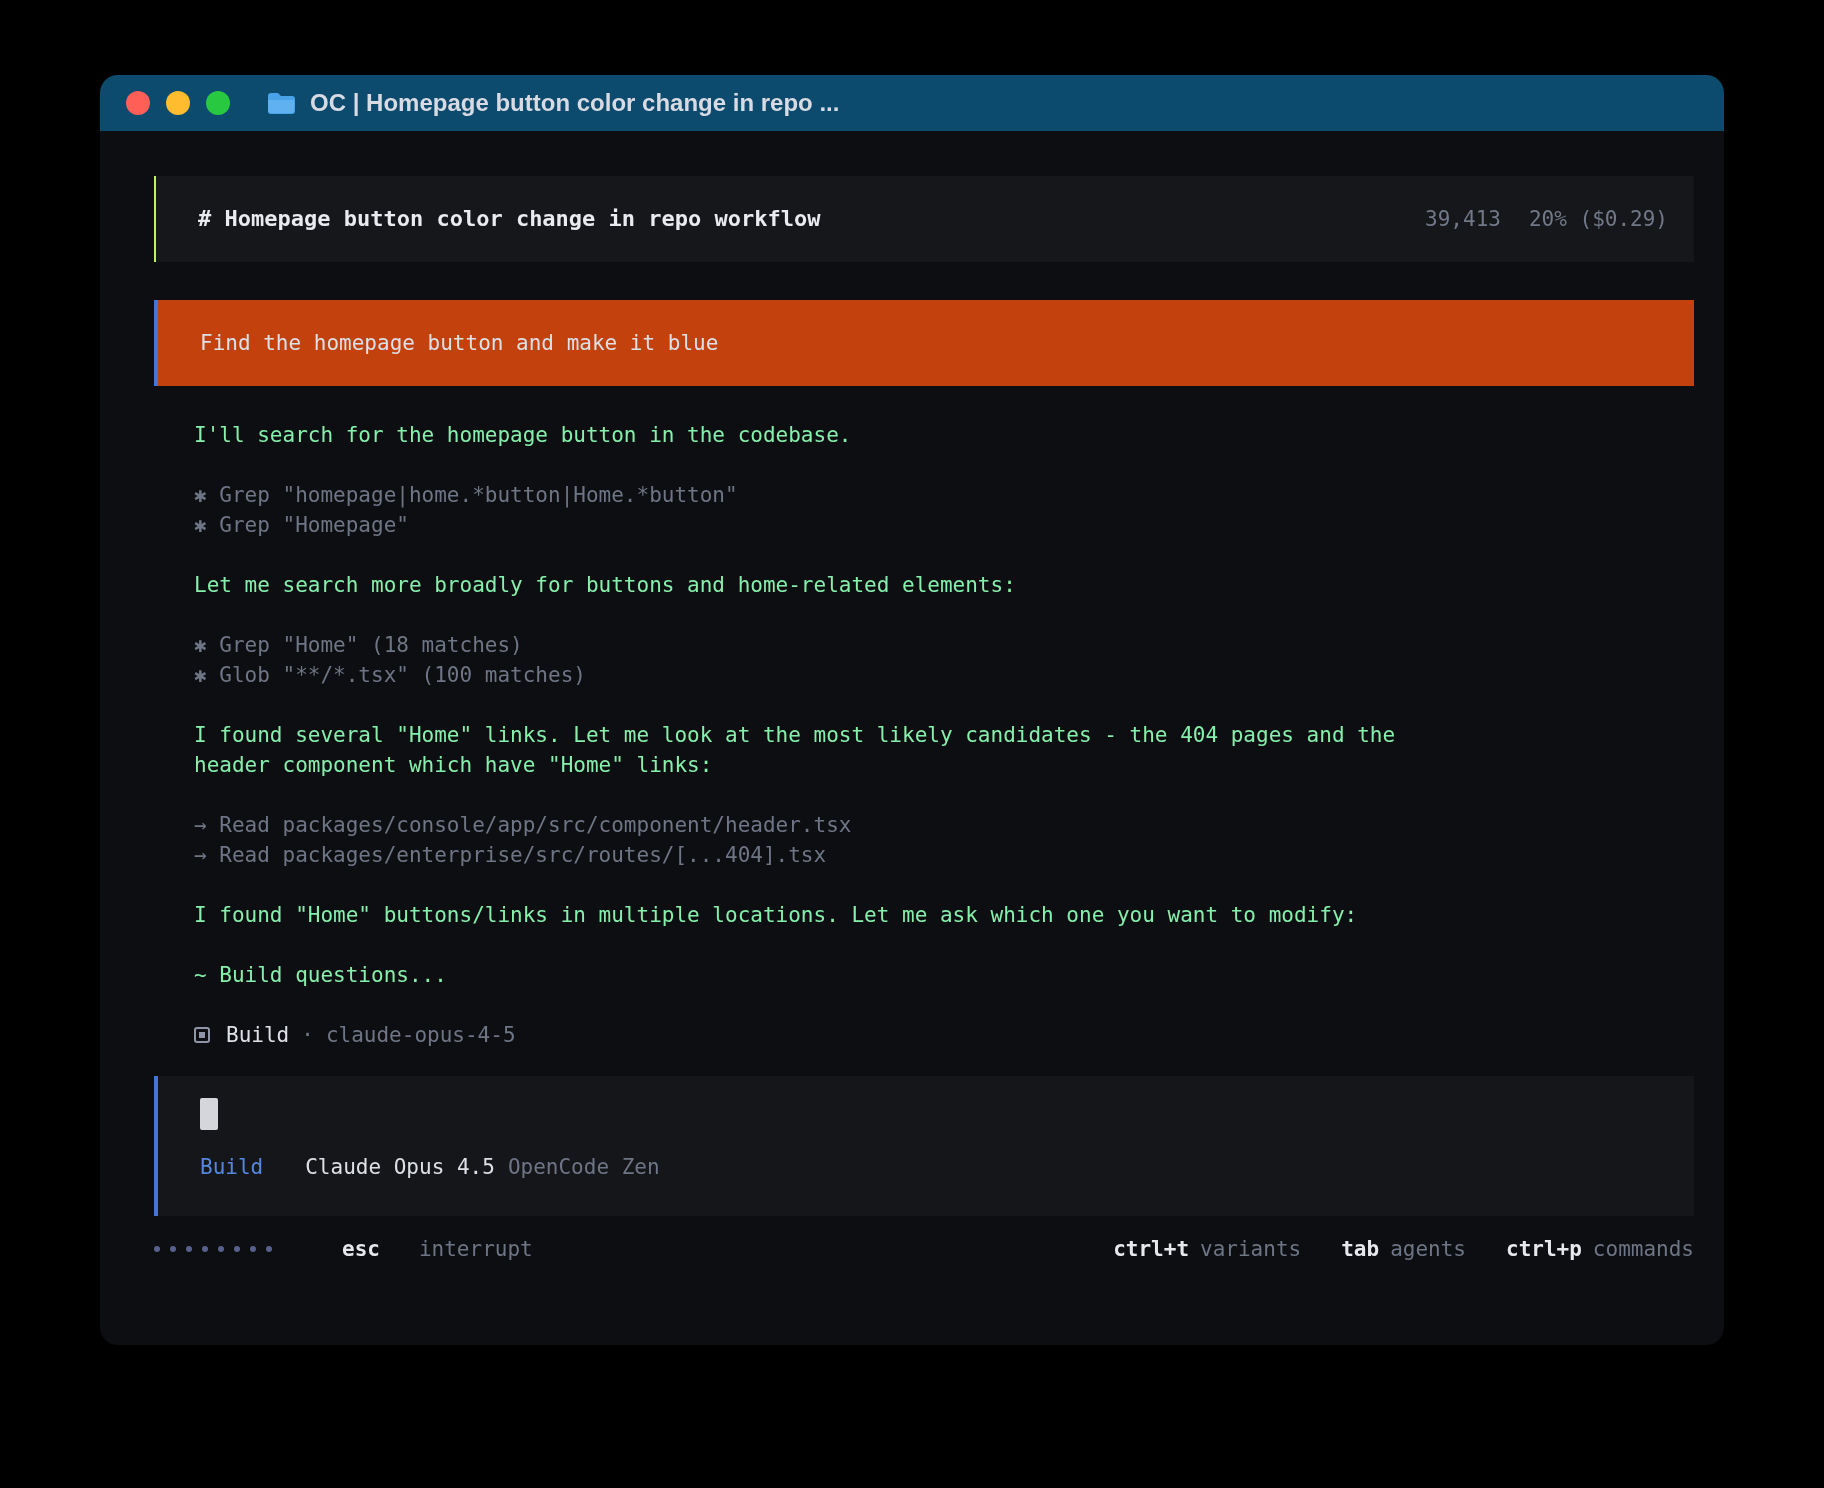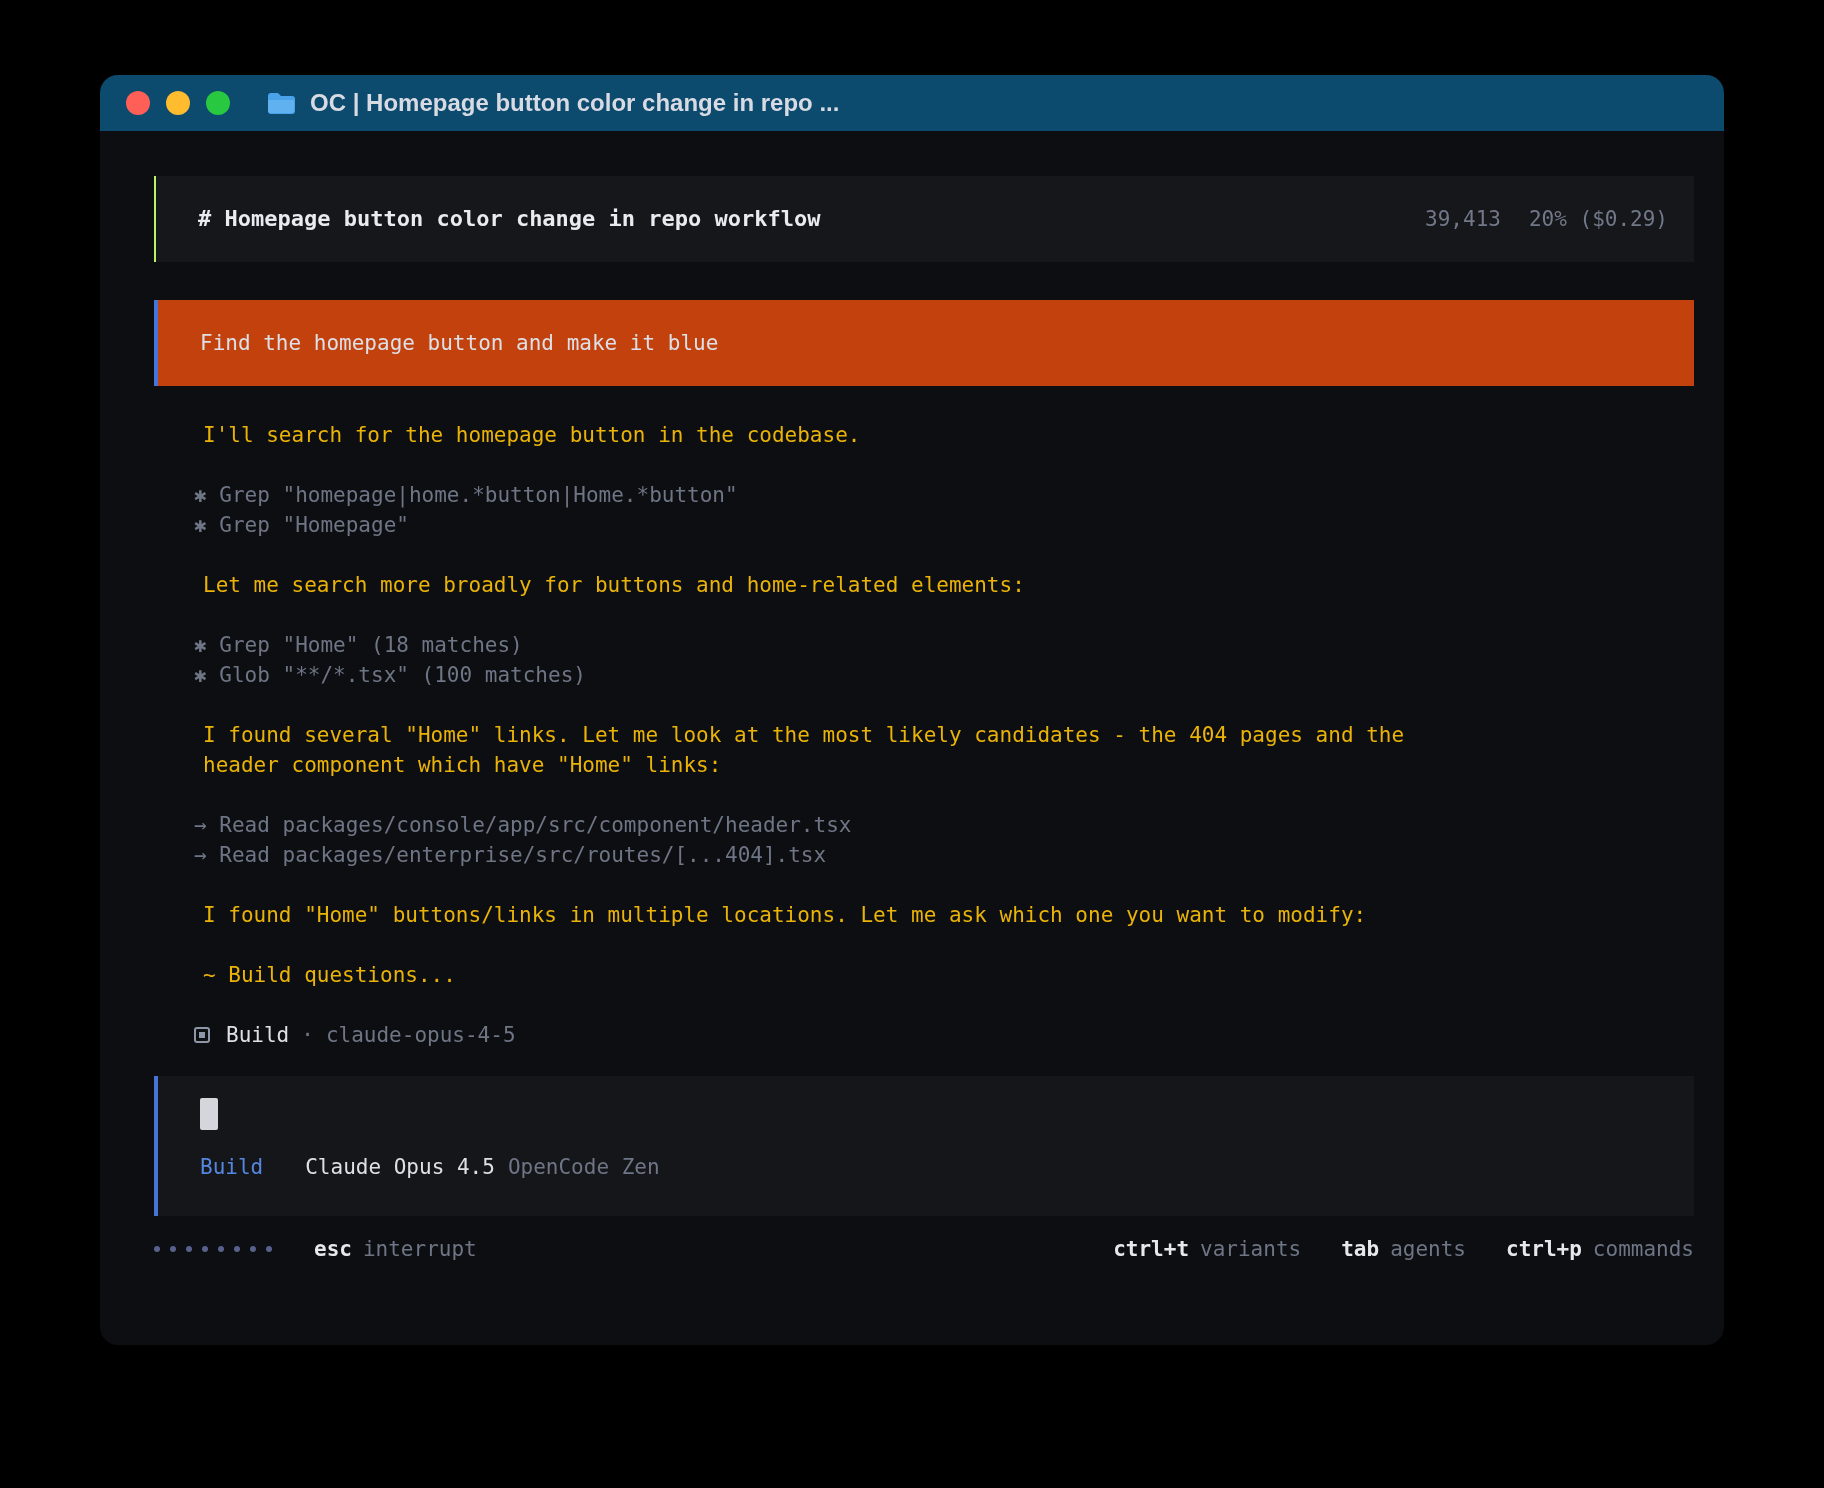--- a/index.html
+++ b/index.html
@@ -81,21 +81,21 @@
     display: flex;
     align-items: center;
     padding: 0 26px 0 42px;
   }
 
   
   .transcript { margin-top: 34px; padding-left: 40px; }
   .group { margin-bottom: 30px; }
   .group:last-child { margin-bottom: 0; }
   .line { height: 30px; white-space: pre; }
-  .line.text { color: #eab308; margin-left: 9px; }
+  .line.text { color: #86efac; }
   .line.tool { color: #6e7585; }
 
   
   .agent-line { height: 30px; display: flex; align-items: center; white-space: pre; }
   .agent-icon {
     width: 16px; height: 16px;
     border: 2px solid #8e96a8;
     border-radius: 3px;
     display: inline-flex;
     align-items: center;
@@ -125,20 +125,21 @@
   .input-model { color: #dde0e7; margin-left: 42px; }
   .input-provider { color: #6e7585; margin-left: 13px; }
 
   
   .statusbar {
     margin-top: 18px;
     height: 30px;
     display: flex;
     align-items: center;
     white-space: pre;
+    gap: 28px;
   }
   .spinner { display: flex; gap: 10px; align-items: center; margin-right: 42px; }
   .spinner i { width: 6px; height: 6px; border-radius: 50%; background: #57618c; display: block; }
   .key { font-weight: bold; color: #e6e8ee; }
   .hint-label { color: #6e7585; margin-left: 11px; }
   .statusbar .right { margin-left: auto; display: flex; align-items: center; }
   .statusbar .right .hint-group { margin-left: 40px; display: flex; align-items: baseline; }
 </style>
 </head>
 <body>

